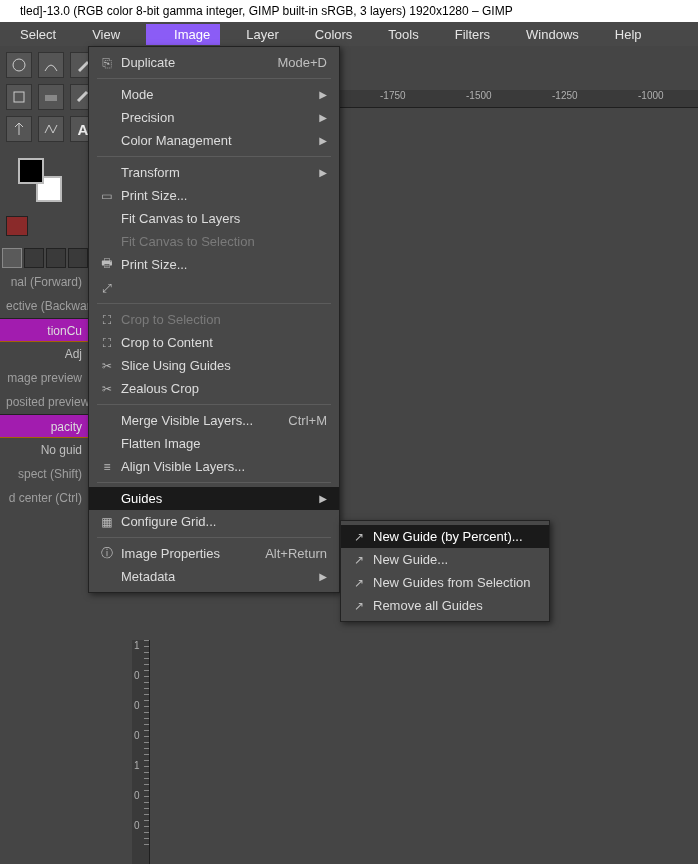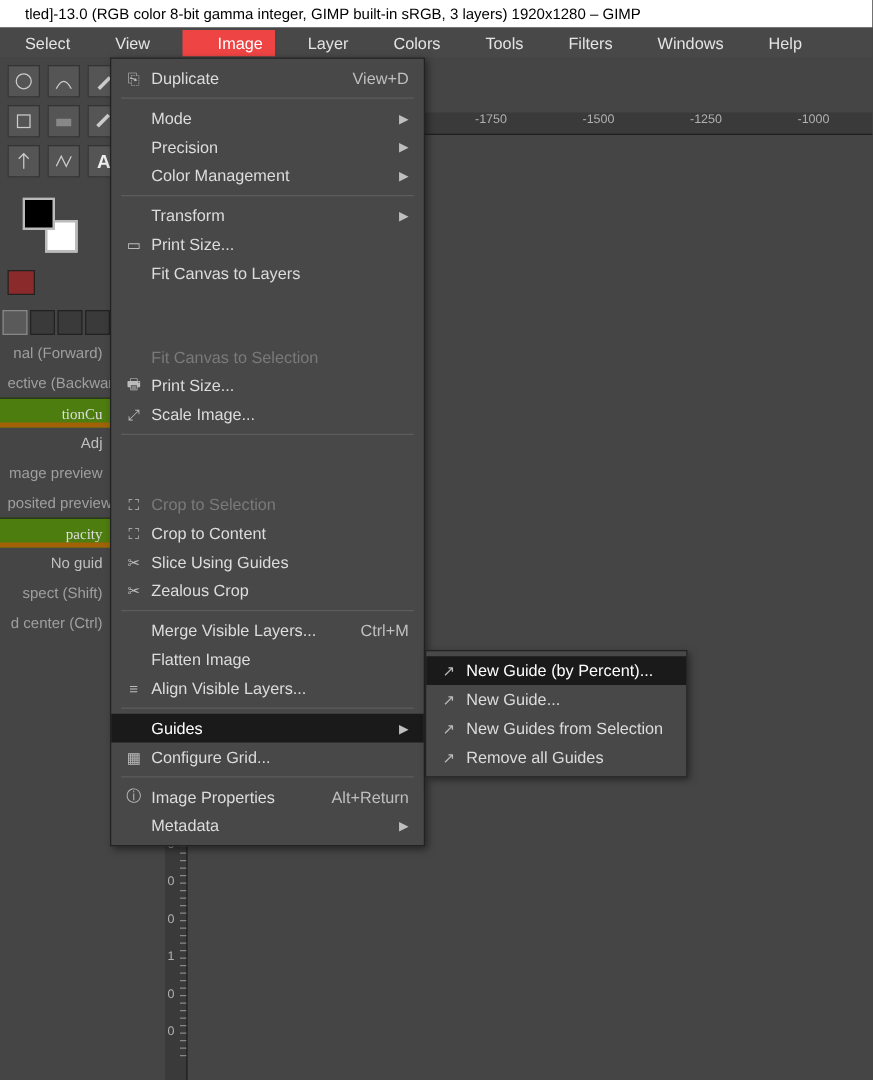--- a/index.html
+++ b/index.html
@@ -31,21 +31,21 @@
     align-items: center;
     padding-left: 10px;
     gap: 16px;
   }
   .menubar .menu-item {
     padding: 3px 10px;
     color: #e4e4e4;
     cursor: pointer;
   }
   .menubar .menu-item.open {
-    background: #ef4444;
+    background: #8b5cf6;
     color: #fff;
     padding-left: 28px;
   }
   
   .left-strip {
     position: absolute;
     left: 0; top: 46px;
     width: 88px;
     height: 818px;
     background: #454545;
@@ -72,21 +72,21 @@
   .thumb {
     width:22px; height:20px; background:#8a2a2a; margin:14px 0 0 6px; border:1px solid #222;
   }
   .option-tabs {
     display:flex; gap:2px; margin:12px 0 0 2px;
   }
   .option-tab { width:20px; height:20px; background:#3a3a3a; border:1px solid #222; }
   .option-tab.active{ background:#5a5a5a; border:1px solid #888;}
   .side-rows { margin-top:2px; }
   .side-row { height:24px; line-height:24px; padding:0 6px; color:#bfbfbf; font-size:12px; text-align:right; white-space:nowrap; overflow:hidden;}
-  .side-row.input { background:#4d7c0f; color:#ddd; border-top:1px solid #222; border-bottom:4px solid #a16207;font-family:Liberation Serif, serif;}
+  .side-row.input { background:#a21caf; color:#ddd; border-top:1px solid #222; border-bottom:1px solid #a16207;}
   .side-row.label { color:#9f9f9f; }
   .ruler-h {
     position:absolute;
     left:150px; top:90px; right:0; height:18px;
     background:#3a3a3a;
     border-bottom:1px solid #1f1f1f;
   }
   .ruler-h .tick { position:absolute; top:0; color:#b0b0b0; font-size:10px; }
   .ruler-v {
     position:absolute;
@@ -109,21 +109,21 @@
   .menu .row {
     display: flex;
     align-items: center;
     height: 23px;
     padding: 0 12px 0 8px;
     color: #dcdcdc;
     white-space: nowrap;
     cursor: pointer;
   }
   .menu .row.hover { background:#1a1a1a; color:#fff; }
-  .menu .row.disabled { color:#7a7a7a; cursor:default;margin-top:44px; }
+  .menu .row.disabled { color:#7a7a7a; cursor:default; }
   .menu .row .ico { width:20px; text-align:center; color:#bbb; font-size:12px;}
   .menu .row .lbl { flex:1; padding-left:4px;}
   .menu .row .accel { color:#bfbfbf; margin-left:30px; }
   .menu .row .arrow { color:#bfbfbf; margin-left:30px; font-size:10px;}
   .menu hr { border:0; border-top:1px solid #5c5c5c; margin:4px 8px; }
   #main-menu { left:88px; top:46px; width:252px; }
   #sub-menu  { left:340px; top:520px; width:210px; }
 
   svg { display:block; }
 </style>
@@ -264,21 +264,21 @@
     <div class="vline" style="top: 186px;"></div>
     <div class="vline" style="top: 192px;"></div>
     <div class="vline" style="top: 198px;"></div>
     <div class="vline" style="top: 204px;"></div>
   </div>
 
 <div class="menu" id="main-menu">
     <div class="row">
       <span class="ico">⎘</span>
       <span class="lbl">Duplicate</span>
-      <span class="accel">View+D</span>
+      <span class="accel">Mode+D</span>
     </div>
     <hr>
     <div class="row">
       <span class="ico"></span>
       <span class="lbl">Mode</span>
       <span class="arrow">▶</span>
     </div>
     <div class="row">
       <span class="ico"></span>
       <span class="lbl">Precision</span>
@@ -306,21 +306,20 @@
     <div class="row disabled">
       <span class="ico"></span>
       <span class="lbl">Fit Canvas to Selection</span>
     </div>
     <div class="row">
       <span class="ico">🖶</span>
       <span class="lbl">Print Size...</span>
     </div>
     <div class="row">
       <span class="ico">⤢</span>
-      <span class="lbl">Scale Image...</span>
     </div>
     <hr>
     <div class="row disabled">
       <span class="ico">⛶</span>
       <span class="lbl">Crop to Selection</span>
     </div>
     <div class="row">
       <span class="ico">⛶</span>
       <span class="lbl">Crop to Content</span>
     </div>

